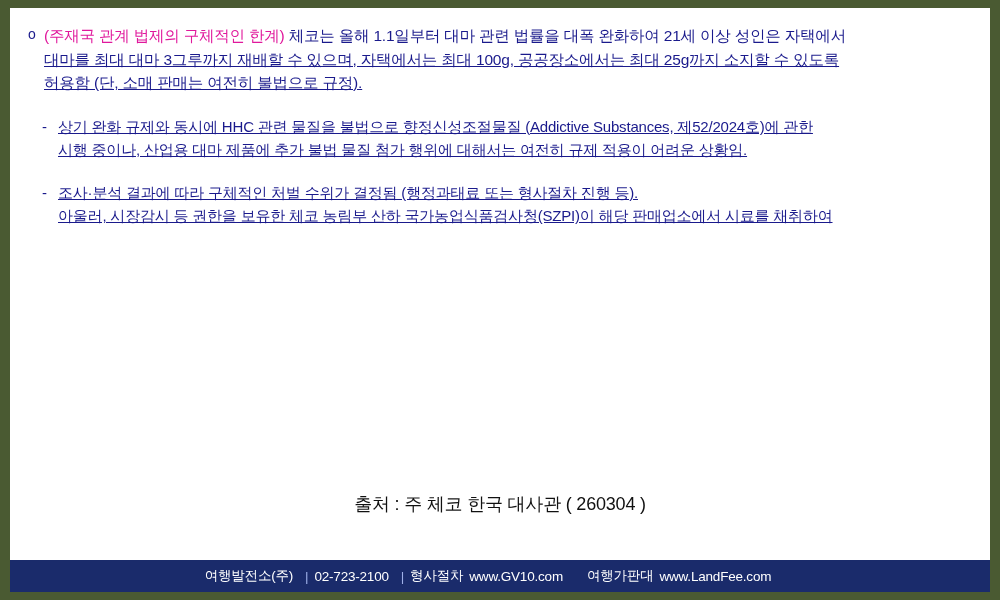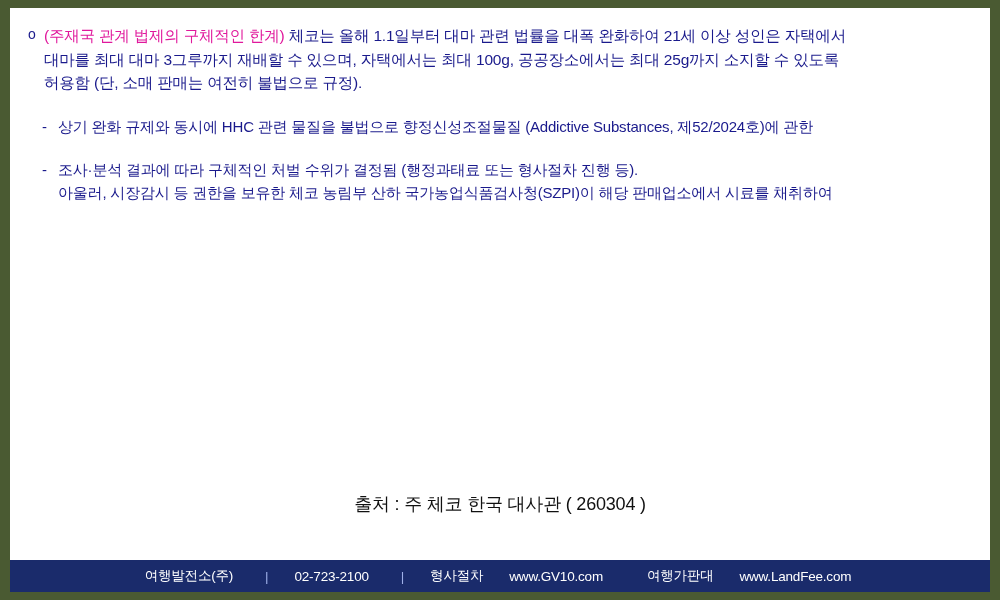--- a/index.html
+++ b/index.html
@@ -62,20 +62,21 @@
   .dash-mark {
     flex: 0 0 auto;
     width: 16px;
     line-height: 1.55;
   }
   .dash-text {
     flex: 1 1 auto;
   }
   .indent-line {
     display: block;
+    text-decoration: underline;
   }
   
   .source {
     position: absolute;
     left: 0;
     right: 0;
     top: 468px;
     text-align: center;
     color: #111111;
     font-size: 18px;
@@ -93,21 +94,20 @@
     color: #ffffff;
     display: flex;
     align-items: center;
     justify-content: center;
     gap: 0px;
     font-size: 13.5px;
     letter-spacing: -0.2px;
   }
   .footer span {
     white-space: pre;
-    margin-left: 20px;
   }
   .footer .sep {
     color: #9fb0e8;
     padding: 0 6px;
   }
   .footer .label {
     padding-right: 6px;
   }
   .footer .url {
     padding-right: 24px;
@@ -125,20 +125,21 @@
         <span class="magenta">(주재국 관계 법제의 구체적인 한계)</span><span> 체코는 올해 1.1일부터 대마 관련 법률을 대폭 완화하여 21세 이상 성인은 자택에서</span>
         <span class="indent-line">대마를 최대 대마 3그루까지 재배할 수 있으며, 자택에서는 최대 100g, 공공장소에서는 최대 25g까지 소지할 수 있도록</span>
         <span class="indent-line">허용함 (단, 소매 판매는 여전히 불법으로 규정).</span>
       </div>
     </div>
 
     <div class="dash-row">
       <div class="dash-mark">-</div>
       <div class="dash-text">
         <span class="indent-line">상기 완화 규제와 동시에 HHC 관련 물질을 불법으로 향정신성조절물질 (Addictive Substances, 제52/2024호)에 관한</span>
+        <span class="indent-line">시행 중이나, 산업용 대마 제품에 추가 불법 물질 첨가 행위에 대해서는 여전히 규제 적용이 어려운 상황임.</span>
       </div>
     </div>
 
     <div class="dash-row">
       <div class="dash-mark">-</div>
       <div class="dash-text">
         <span class="indent-line">조사·분석 결과에 따라 구체적인 처벌 수위가 결정됨 (행정과태료 또는 형사절차 진행 등).</span>
         <span class="indent-line">아울러, 시장감시 등 권한을 보유한 체코 농림부 산하 국가농업식품검사청(SZPI)이 해당 판매업소에서 시료를 채취하여</span>
       </div>
     </div>

